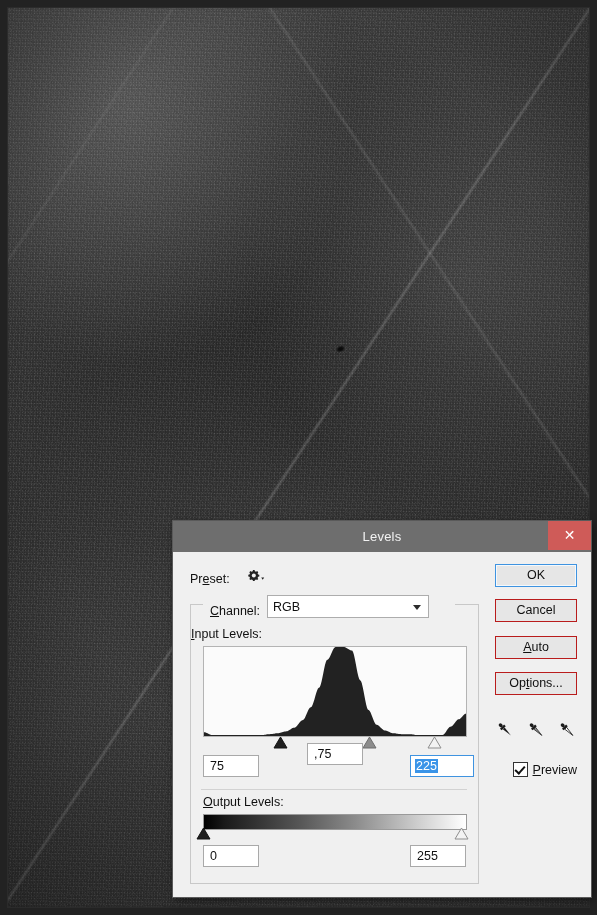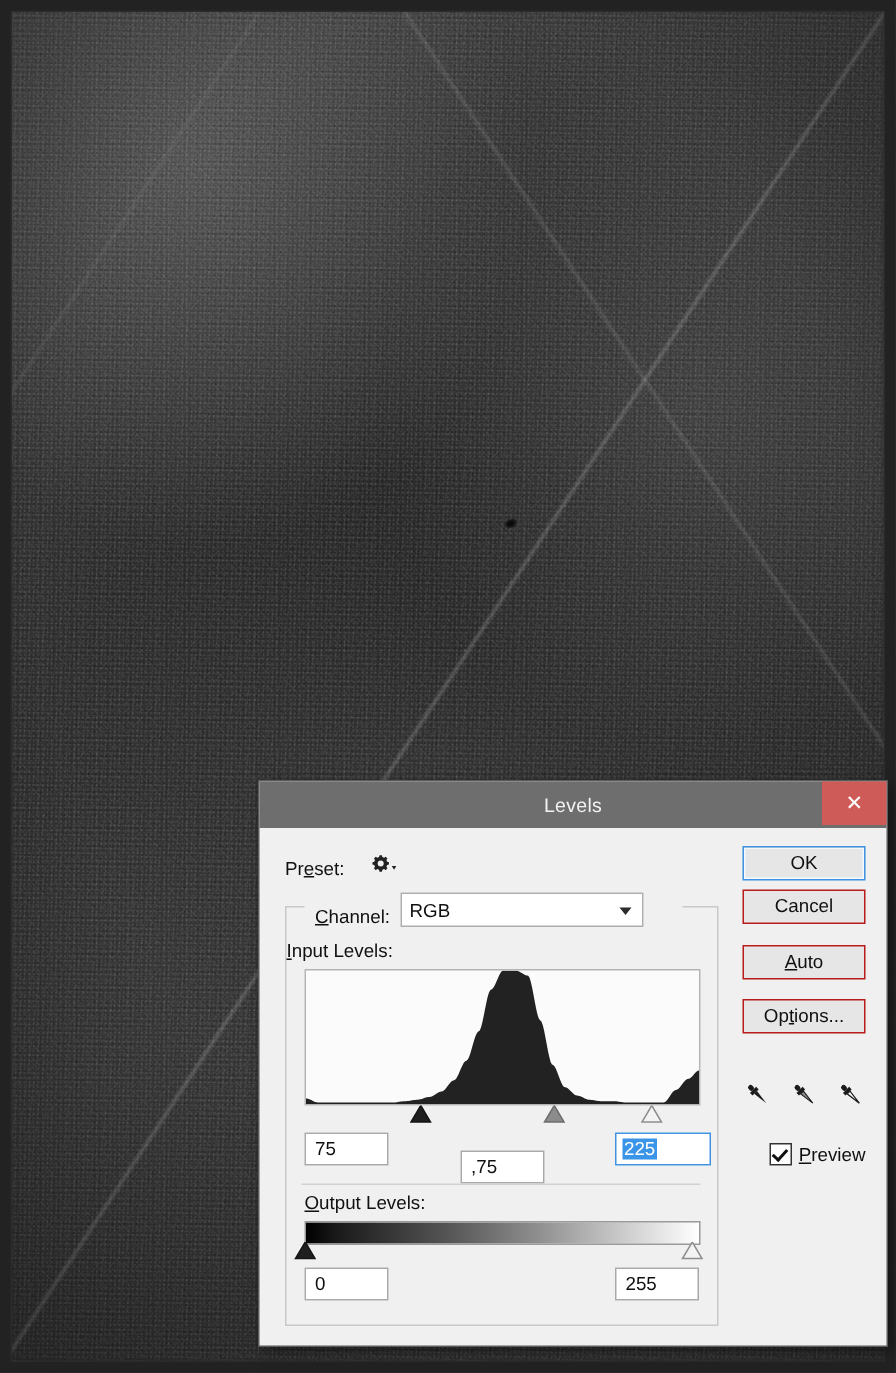--- a/index.html
+++ b/index.html
@@ -281,21 +281,21 @@
     background: #ffffff;
     border: 1px solid #a9a9a9;
     display: flex;
     align-items: center;
     font-size: 12.5px;
     padding-left: 6px;
     box-sizing: border-box;
     cursor: text;
   }
   #in-black-field  { left: 12px;  top: 150px; width: 56px; }
-  #in-gamma-field  { left: 116px; top: 162px; width: 56px; }
+  #in-gamma-field  { left: 116px; top: 138px; width: 56px; }
   #in-white-field  {
     left: 219px; top: 150px; width: 64px;
     border: 1px solid #3f93e0;
     padding-left: 4px;
   }
   #in-white-value {
     background: #3a94e8;
     color: #ffffff;
     padding: 0 1px;
   }
@@ -350,21 +350,21 @@
     color: #101010;
     text-align: center;
     line-height: 21px;
     cursor: pointer;
     padding: 0;
     box-sizing: border-box;
   }
   #ok-button {
     border: 1px solid #3f93e0;
     box-shadow: inset 0 0 0 1px #f4f9fd;
-    margin-bottom: 6px;
+    margin-bottom: 12px;
   }
   #cancel-button { margin-bottom: 14px; }
   #auto-button   { margin-bottom: 13px; }
   #options-button{ margin-bottom: 0; }
 
   #eyedropper-row {
     position: absolute;
     right: 14px;
     top: 168px;
     width: 82px;

